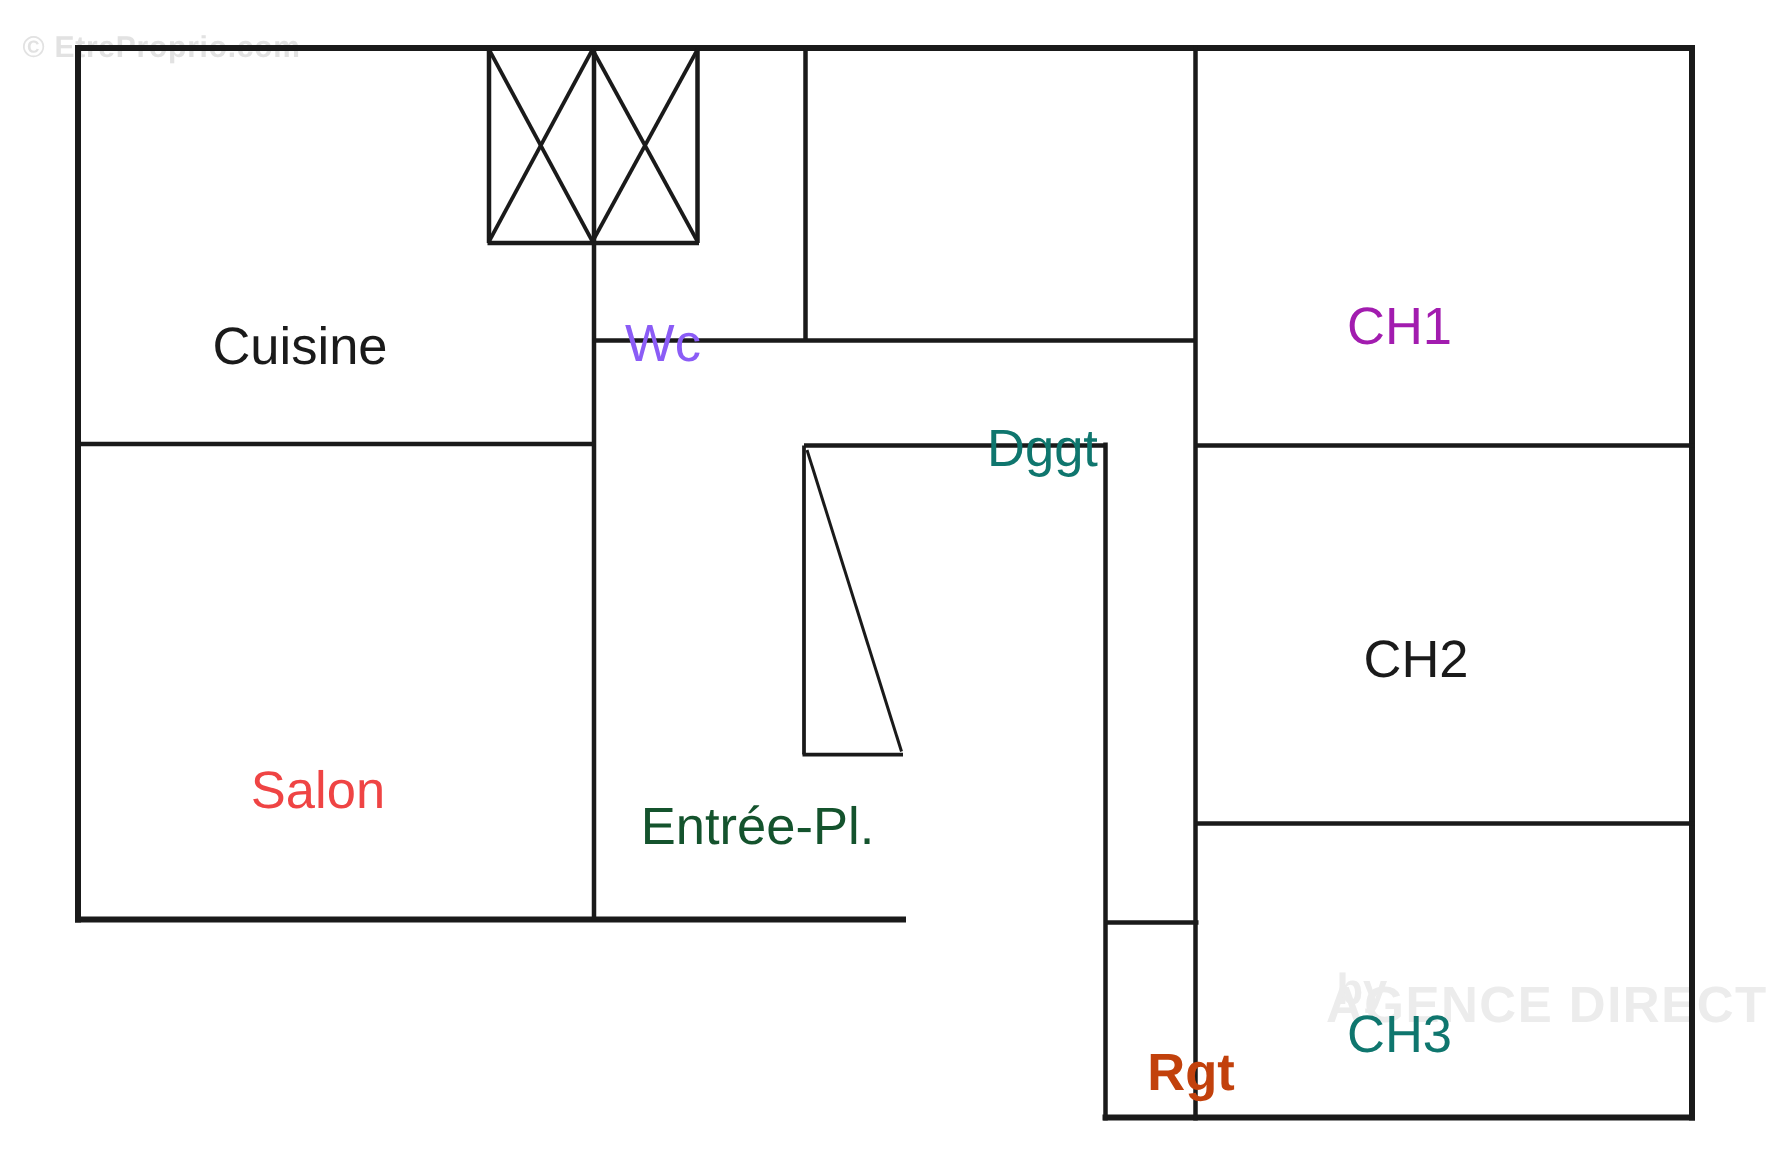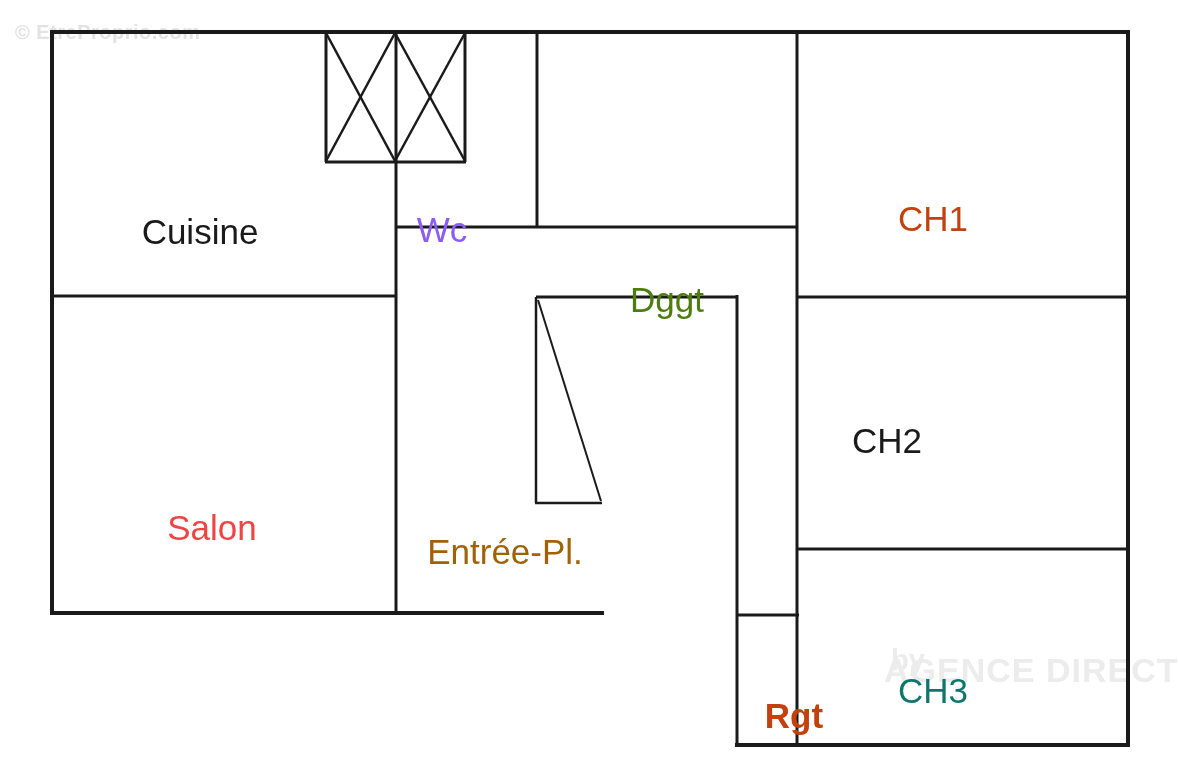--- a/index.html
+++ b/index.html
@@ -100,21 +100,21 @@
       <line x1="325" y1="162" x2="466" y2="162" stroke="#1a1a1a" stroke-width="3"></line>
       <line x1="326" y1="33" x2="395" y2="161" stroke="#1a1a1a" stroke-width="2.5"></line>
       <line x1="395" y1="33" x2="326" y2="161" stroke="#1a1a1a" stroke-width="2.5"></line>
       <line x1="395" y1="33" x2="465" y2="161" stroke="#1a1a1a" stroke-width="2.5"></line>
       <line x1="465" y1="33" x2="395" y2="161" stroke="#1a1a1a" stroke-width="2.5"></line>
     </svg>
 
   <div id="labels">
       <div class="room-label" style="left: 200px; top: 203px; color: rgb(26, 26, 26);">Cuisine</div>
       <div class="room-label" style="left: 442px; top: 201px; color: #8b5cf6;">Wc</div>
-      <div class="room-label" style="left: 933px; top: 190px; color: #c2410c;">CH1</div>
-      <div class="room-label" style="left: 667px; top: 271px; color: #4d7c0f;">Dggt</div>
+      <div class="room-label" style="left: 933px; top: 190px; color: #a21caf;">CH1</div>
+      <div class="room-label" style="left: 695px; top: 271px; color: #0f766e;">Dggt</div>
       <div class="room-label" style="left: 212px; top: 499px; color: #ef4444; text-align: right;">Salon</div>
-      <div class="room-label" style="left: 505px; top: 523px; color: #a16207;">Entrée-Pl.</div>
-      <div class="room-label" style="left: 887px; top: 412px; color: rgb(26, 26, 26);">CH2</div>
+      <div class="room-label" style="left: 505px; top: 523px; color: #14532d;">Entrée-Pl.</div>
+      <div class="room-label" style="left: 944px; top: 412px; color: rgb(26, 26, 26);">CH2</div>
       <div class="room-label" style="left: 933px; top: 662px; color: #0f766e;">CH3</div>
       <div class="room-label" style="left: 794px; top: 687px; color: #c2410c; font-weight: bold;">Rgt</div>
     </div>
 </div>
 
 </body></html>

